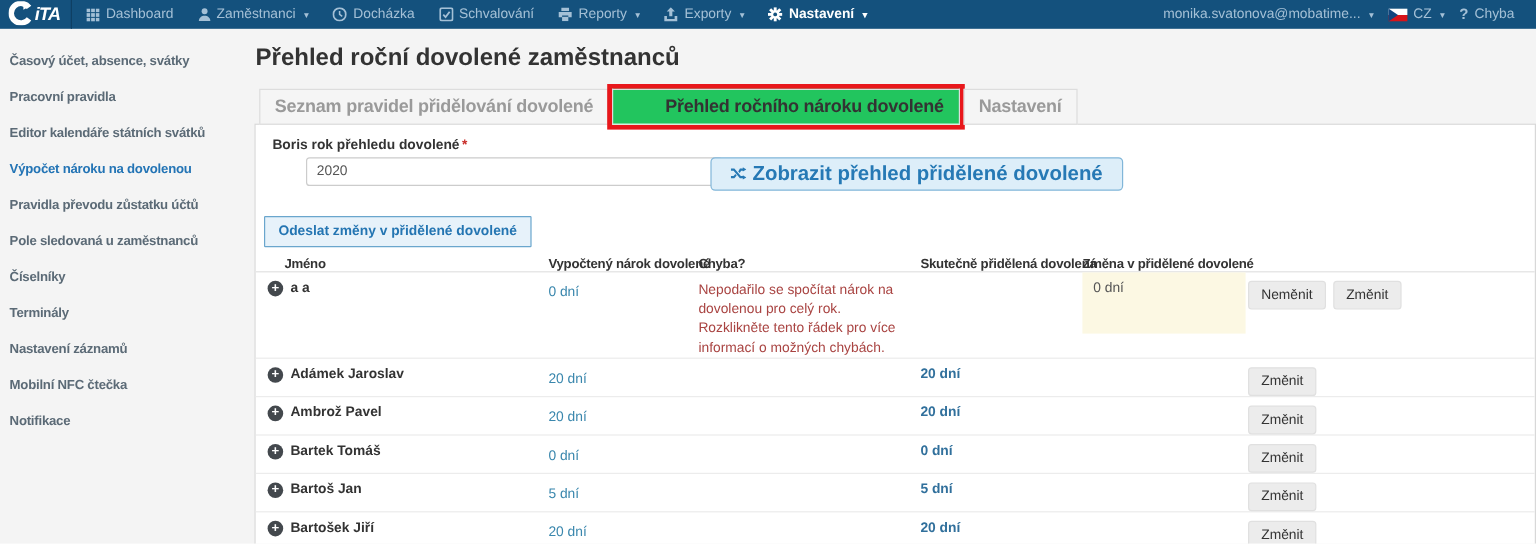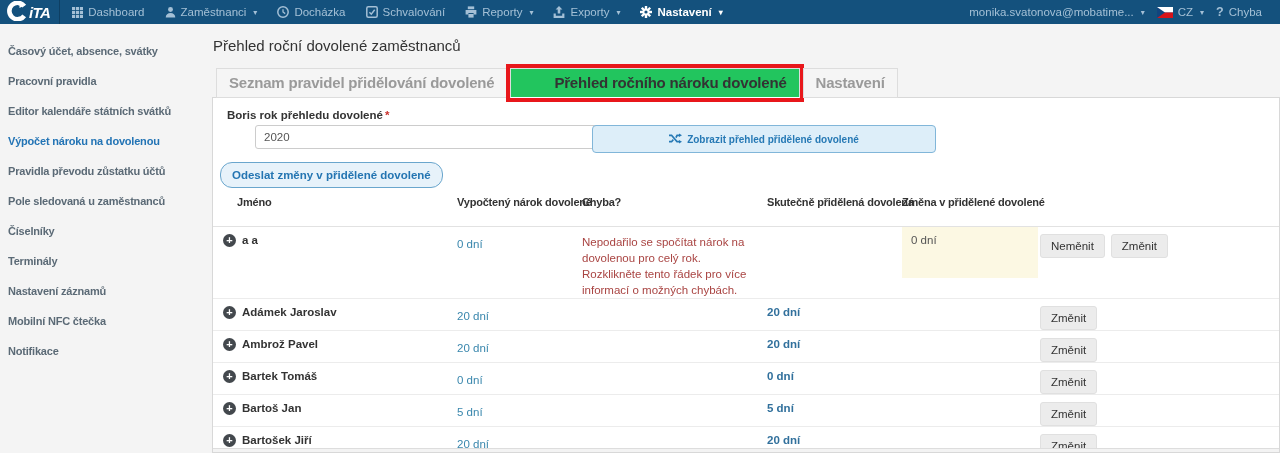--- a/index.html
+++ b/index.html
@@ -19,42 +19,42 @@
   .nav-right .nav-item { padding:0 6px; }
   .qmark { font-weight:bold; font-size:12.5px; }
 
   
   .layout { display:flex; height:425px;gap:36px; }
   .sidebar { width:176px; flex:none; padding-top:12px; }
   .side-item { padding:9px 8px; font-size:11px; font-weight:bold; color:#5b6a76; letter-spacing:-0.2px; white-space:nowrap; cursor:pointer; }
   .side-item.active { color:#2374b5; }
   .content { flex:1; min-width:0; position:relative; }
 
-  .page-title { margin:13px 0 0 1px; font-size:15px; font-weight:normal; color:#333; }
+  .page-title { margin:13px 0 0 1px; font-size:20px; font-weight:bold; color:#333; }
 
   
   .tabs { display:flex; gap:3px; margin:14px 0 0 4px; position:relative; z-index:3; }
   .tab { padding:5px 12px 6px; background:#f5f5f5; border:1px solid #ddd; margin-bottom:-1px; color:#9a9a9a; font-weight:bold; font-size:15px; letter-spacing:-0.2px; white-space:nowrap; cursor:pointer; }
   .tab.active { background:#22c55e; color:#333; border-bottom-color:#fff;padding-left:43px; }
   .tab.highlight { box-shadow:0 0 0 4px #e8171b; }
 
   
   .panel { position:relative; background:#fff; border:1px solid #d8d8d8; height:354px; overflow:hidden; z-index:1; }
   .form-area { position:relative; height:58px; }
   .f-label { position:absolute; left:14px; top:11px; font-size:11.5px; font-weight:bold; color:#333; }
   .f-star { color:#c9302c; margin-left:2px; font-weight:bold; }
   .year-input { position:absolute; left:14px; top:27px; width:329px; height:22px; border:1px solid #ccc; border-radius:3px; padding:0 8px; font-size:11.5px; color:#555; font-family:inherit;margin-left:28px; }
-  .show-btn { position:absolute; left:379px; top:27px; width:342px; height:26px; background:#ddeef9; border:1px solid #81b6d9; border-radius:4px; color:#2679b5; font-weight:bold; font-size:10px; display:flex; align-items:center; justify-content:center; gap:5px; cursor:pointer; font-family:inherit; }
-  .send-btn { display:inline-block; margin:6px 0 0 7px; padding:6px 11px; background:#e7f2fa; border:1px solid #6aa6cd; border-radius:12px; color:#2475b2; font-weight:bold; font-size:11.5px; cursor:pointer; font-family:inherit; }
+  .show-btn { position:absolute; left:379px; top:27px; width:342px; height:26px; background:#ddeef9; border:1px solid #81b6d9; border-radius:4px; color:#2679b5; font-weight:bold; font-size:17px; display:flex; align-items:center; justify-content:center; gap:5px; cursor:pointer; font-family:inherit; }
+  .send-btn { display:inline-block; margin:18px 0 0 7px; padding:6px 11px; background:#e7f2fa; border:1px solid #6aa6cd; border-radius:1px; color:#2475b2; font-weight:bold; font-size:11.5px; cursor:pointer; font-family:inherit; }
   .collapse-toggle { position:absolute; left:-13px; top:66px; width:12px; height:19px; background:#fff; border:1px solid #c6c6c6; border-right:none; border-radius:3px 0 0 3px; display:flex; align-items:center; justify-content:center; font-size:11px; font-weight:bold; color:#333; cursor:pointer; }
 
   
   .table { margin-top:6px; }
   .tgrid { display:grid; grid-template-columns:234px 125px 185px 135px 138px 1fr; padding-left:10px; align-items:start; }
-  .thead { border-bottom:1px solid #e2e2e2; padding-bottom:18px; padding-top:2px; }
+  .thead { border-bottom:1px solid #e2e2e2; padding-bottom:0; padding-top:2px; }
   .th { font-size:11px; font-weight:bold; color:#333; letter-spacing:-0.2px; white-space:nowrap; }
   .th-name { padding-left:14px; }
   .trow { border-bottom:1px solid #ececec; min-height:29px; }
   .trow > div { padding-top:7px; }
   .trow.row-error { min-height:64px; }
   .c-name { display:flex; align-items:flex-start; gap:6px; font-weight:bold; color:#333; font-size:11.5px; }
   .plus { flex:none; width:13px; height:13px; border-radius:50%; background:#43484d; color:#fff; font-size:11px; line-height:13px; text-align:center; font-weight:bold; cursor:pointer; }
   .c-calc a { color:#3a87ad; font-size:11.5px; text-decoration:none; cursor:pointer; }
   .c-err { color:#a94442; font-size:11.5px; line-height:16px; padding-right:12px; }
   .c-actual { font-weight:bold; color:#31709c; font-size:11.5px; }

